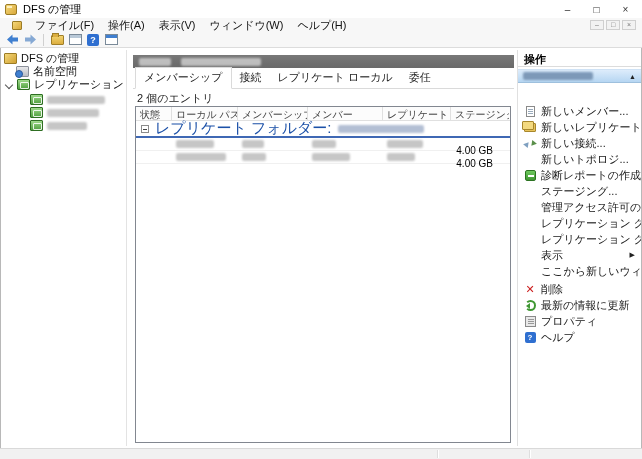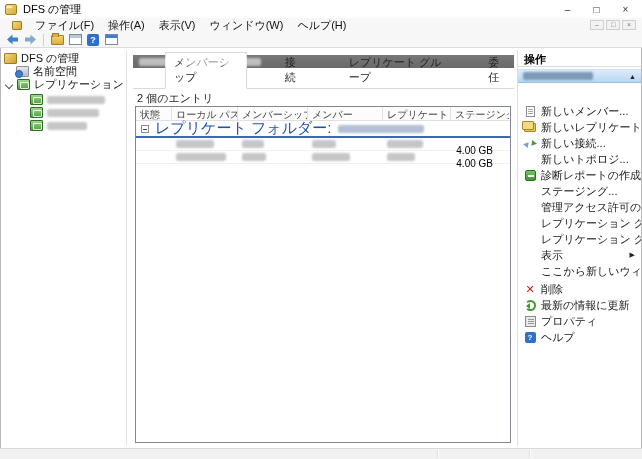--- a/index.html
+++ b/index.html
@@ -44,21 +44,21 @@
   .ic-repl { background:linear-gradient(#9fd98c,#4f9f3e); border:1px solid #2e6e22; position:relative; }
   .ic-repl:before { content:""; position:absolute; left:2px; top:2px; width:7px; height:5px; border:1px solid rgba(255,255,255,.85); border-radius:1px; }
   
   .rblur { background:#c6c6c6; border-radius:2px; height:8px; filter:blur(1px); }
   .rblur.dark { background:rgba(255,255,255,.55); }
   .rblur.blue { background:#b3bfd4; }
   
   .center-pane { position:absolute; left:133px; top:55px; width:381px; height:388px; }
   .caption { height:13px; background:linear-gradient(#787878,#696969); display:flex; align-items:center; padding-left:6px; gap:10px; }
   .tabs-row { margin-top:4px; height:17px; border-bottom:1px solid #dadada; display:flex; align-items:flex-end; padding-left:2px; }
-  .tab { padding:2px 8px 3px 8px; font-size:11px; color:#222;margin-left:30px; }
+  .tab { padding:2px 8px 3px 8px; font-size:11px; color:#222; }
   .tab.active { background:#fff; border:1px solid #dadada; border-bottom:1px solid #fff; margin-bottom:-1px; }
   .entries { height:15px; font-size:11px; padding:2px 0 0 4px; color:#222; }
   .listbox { position:absolute; left:2px; right:3px; top:51px; bottom:0; border:1px solid #828790; background:#fff; overflow:hidden; }
   .lv-header { display:flex; height:14px; background:#fcfcfc; border-bottom:1px solid #e0e0e0; }
   .lv-h { font-size:10px; color:#444; padding:1px 0 0 4px; border-right:1px solid #e0e0e0; white-space:nowrap; overflow:hidden; flex:none; }
   .group-row { height:15px; display:flex; align-items:center; padding-left:5px; color:#1c51a8; font-size:15px; }
   .expander { width:8px; height:8px; border:1px solid #8b8b8b; background:#fff; position:relative; flex:none; margin-right:6px; }
   .expander:before { content:""; position:absolute; left:1px; top:3px; width:4px; height:1px; background:#444; }
   .group-line { height:2px; background:#3f68b4; }
   .lv-row { height:13px; display:flex; align-items:center; border-bottom:1px solid #f0f0f0; }
@@ -174,21 +174,21 @@
 </div>
 
 <div class="center-pane">
   <div class="caption">
     <span class="rblur dark" style="width:32px;"></span>
     <span class="rblur dark" style="width:80px;"></span>
   </div>
   <div class="tabs-row">
     <span class="tab active">メンバーシップ</span>
     <span class="tab">接続</span>
-    <span class="tab">レプリケート グループ</span>
+    <span class="tab">レプリケート ローカル</span>
     <span class="tab">委任</span>
   </div>
   <div class="entries">2 個のエントリ</div>
   <div class="listbox">
     <div class="lv-header">
       <span class="lv-h" style="width:36px;">状態</span>
       <span class="lv-h" style="width:66px;">ローカル パス</span>
       <span class="lv-h" style="width:70px;">メンバーシップの...</span>
       <span class="lv-h" style="width:75px;">メンバー</span>
       <span class="lv-h" style="width:68px;">レプリケート フォル...</span>

